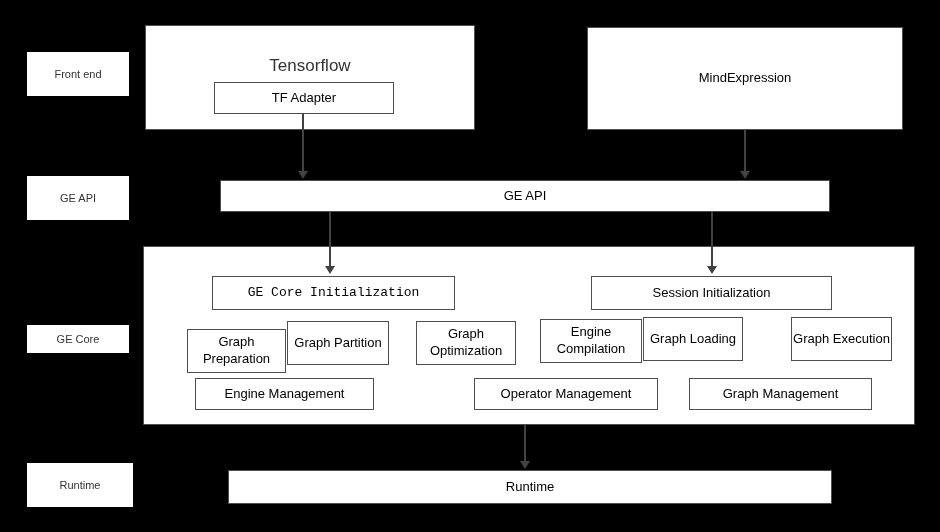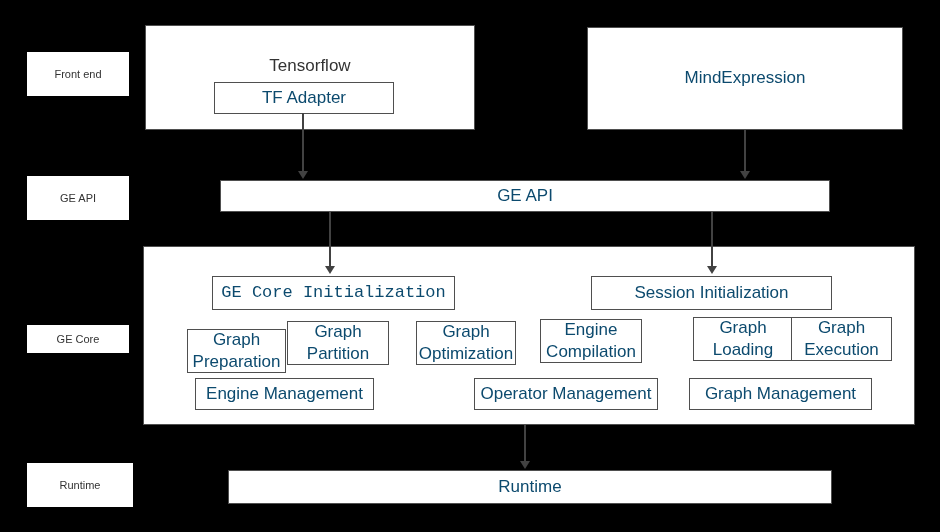--- a/index.html
+++ b/index.html
@@ -16,24 +16,24 @@
     height: 532px;
     background: #000000;
   }
   .box {
     position: absolute;
     background: #ffffff;
     border: 1px solid #4f4f4f;
     display: flex;
     align-items: center;
     justify-content: center;
-    font-size: 17px;
+    font-size: 13px;
     text-align: center;
     line-height: 1.3;
-    color: #0c4a6e;
+    color: #000000;
   }
   .side-label {
     position: absolute;
     background: #ffffff;
     border: none;
     display: flex;
     align-items: center;
     justify-content: center;
     font-size: 11px;
     color: #333333;
@@ -118,21 +118,21 @@
     </div>
     <div class="box" style="left:143px; top:74px; width:102px; height:44px;">
       <span>Graph Partition</span>
     </div>
     <div class="box" style="left:272px; top:74px; width:100px; height:44px;">
       <span>Graph Optimization</span>
     </div>
     <div class="box" style="left:396px; top:72px; width:102px; height:44px;">
       <span>Engine Compilation</span>
     </div>
-    <div class="box" style="left:549px; top:70px; width:100px; height:44px;">
+    <div class="box" style="left:499px; top:70px; width:100px; height:44px;">
       <span>Graph Loading</span>
     </div>
     <div class="box" style="left:647px; top:70px; width:101px; height:44px;">
       <span>Graph Execution</span>
     </div>
 
     <div class="box" style="left:51px; top:131px; width:179px; height:32px;">
       <span>Engine Management</span>
     </div>
     <div class="box" style="left:294px; top:131px; width:184px; height:32px;margin-left:36px;">

